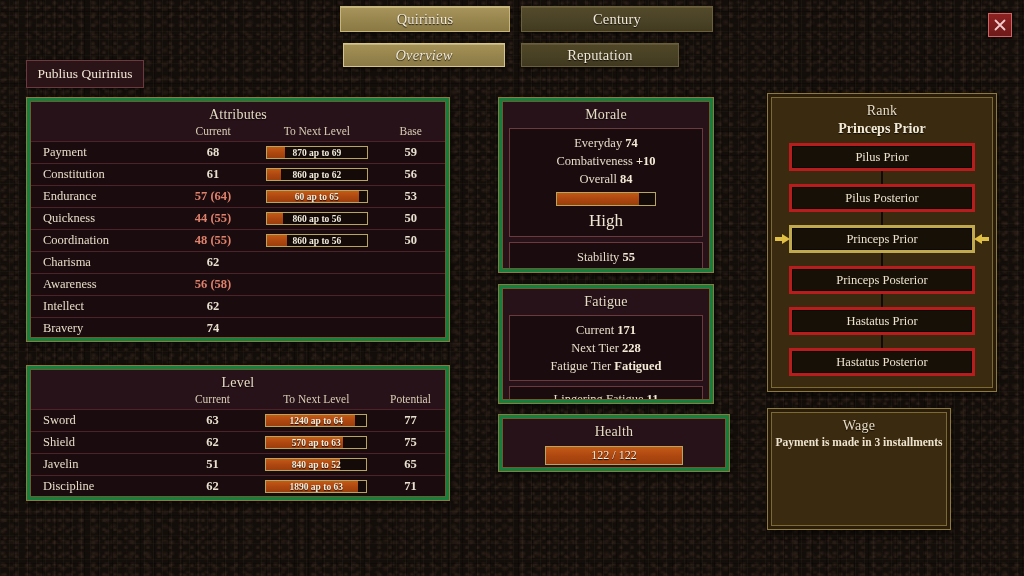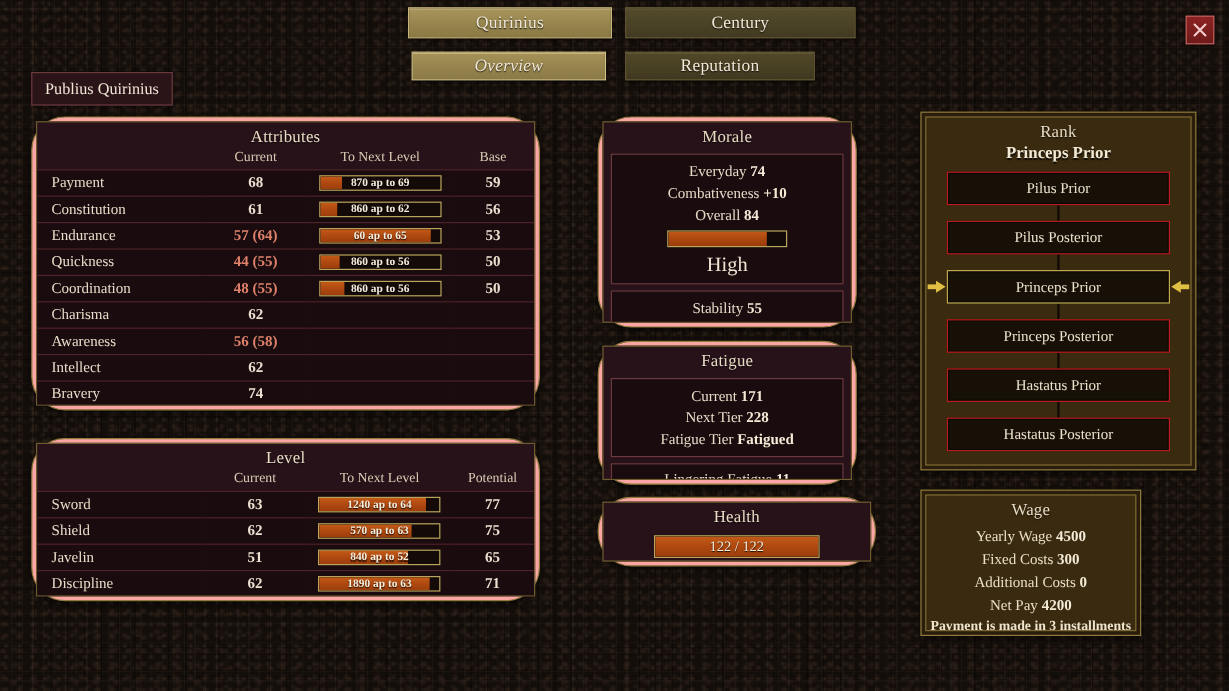--- a/index.html
+++ b/index.html
@@ -106,21 +106,21 @@
     border: 1px solid #8d7a3c;
     padding: 3px;
     box-shadow: 0 2px 6px rgba(0,0,0,.7);
   }
   .panel > .inner {
     border: 1px solid #6d5d2e;
     width: 100%; height: 100%;
     position: relative;
     overflow: hidden;
   }
-  .panel.maroon            { background: #fca5a5; border-radius: 28px; }
+  .panel.maroon            { background: #15803d; }
   .panel.maroon > .inner   { background: #27121a; }
   .panel.brown             { background: #2a1d0b; }
   .panel.brown > .inner    { background: #3a2a10; border-color: #7d6a33; }
 
   .panel-title {
     text-align: center;
     color: #e8dcc4;
     font-size: 14px;
     padding-top: 5px;
     letter-spacing: .2px;
@@ -245,21 +245,21 @@
     position: absolute;
     left: 50%; top: 6px; bottom: 6px;
     width: 2px; margin-left: -1px;
     background: #120b05;
   }
   .rank-item {
     position: relative;
     height: 28px;
     margin-bottom: 13px;
     background: #171007;
-    border: 1px solid #b91c1c;
+    border: 3px solid #b91c1c;
     display: flex; align-items: center; justify-content: center;
     color: #ece2cc;
     font-size: 12.5px;
     cursor: pointer;
     box-shadow: inset 0 0 0 1px rgba(0,0,0,.5);
   }
   .rank-item.current { border-color: #c0a94f; }
   .arrow {
     position: absolute;
     top: 50%; margin-top: -5px;
@@ -583,23 +583,17 @@
           <div class="rank-item">
             <span>Hastatus Posterior</span>
           </div>
         </div>
     </div>
   </div>
 
   <div class="panel brown" style="left:767px;top:408px;width:184px;height:122px;">
     <div class="inner">
       <div class="panel-title">Wage</div>
-      <div id="wage-lines" style="padding-top:4px;">
-          <div class="wage-line"><span>Yearly Wage </span><b>4500</b></div>
-          <div class="wage-line"><span>Fixed Costs </span><b>300</b></div>
-          <div class="wage-line"><span>Additional Costs </span><b>0</b></div>
-          <div class="wage-line"><span>Net Pay </span><b>4200</b></div>
-        </div>
       <div class="wage-note">Payment is made in 3 installments</div>
     </div>
   </div>
 
 </div>
 
 </body></html>

